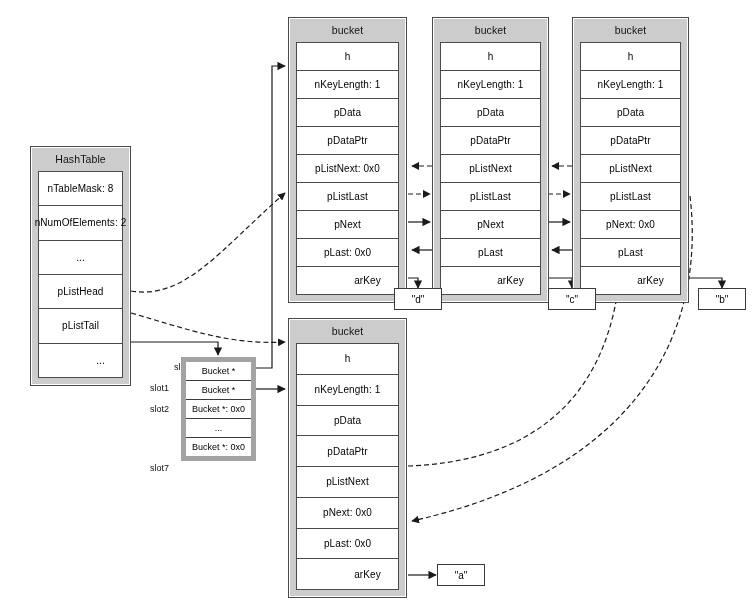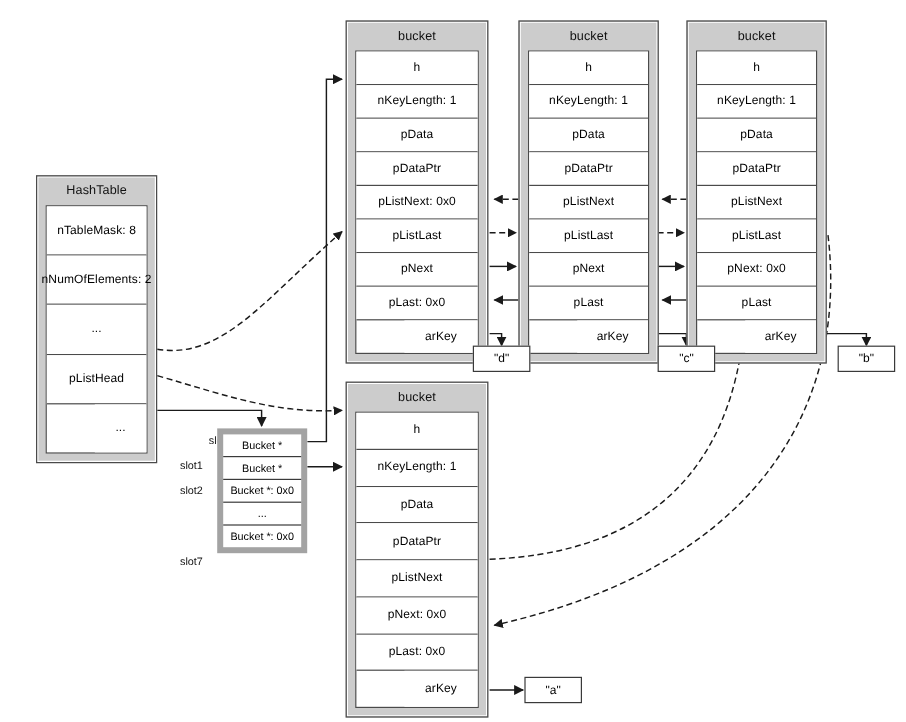--- a/index.html
+++ b/index.html
@@ -175,20 +175,21 @@
     </g>
   </svg>
 
   <div class="struct" id="hashtable" style="left:30px; top:146px; width:101px; height:240px;">
     <div class="struct-title">HashTable</div>
     <div class="rows">
       <div class="row">nTableMask: 8</div>
       <div class="row">nNumOfElements: 2</div>
       <div class="row">...</div>
       <div class="row">pListHead</div>
+      <div class="row">pListTail</div>
       <div class="row">...</div>
     </div>
   </div>
 
   <div class="slot-label" style="top:362px;padding-left:24px;">slot0</div>
   <div class="slot-label" style="top:383px;">slot1</div>
   <div class="slot-label" style="top:404px;">slot2</div>
   <div class="slot-label" style="top:446px;margin-top:17px;">slot7</div>
 
   <div id="slots">

